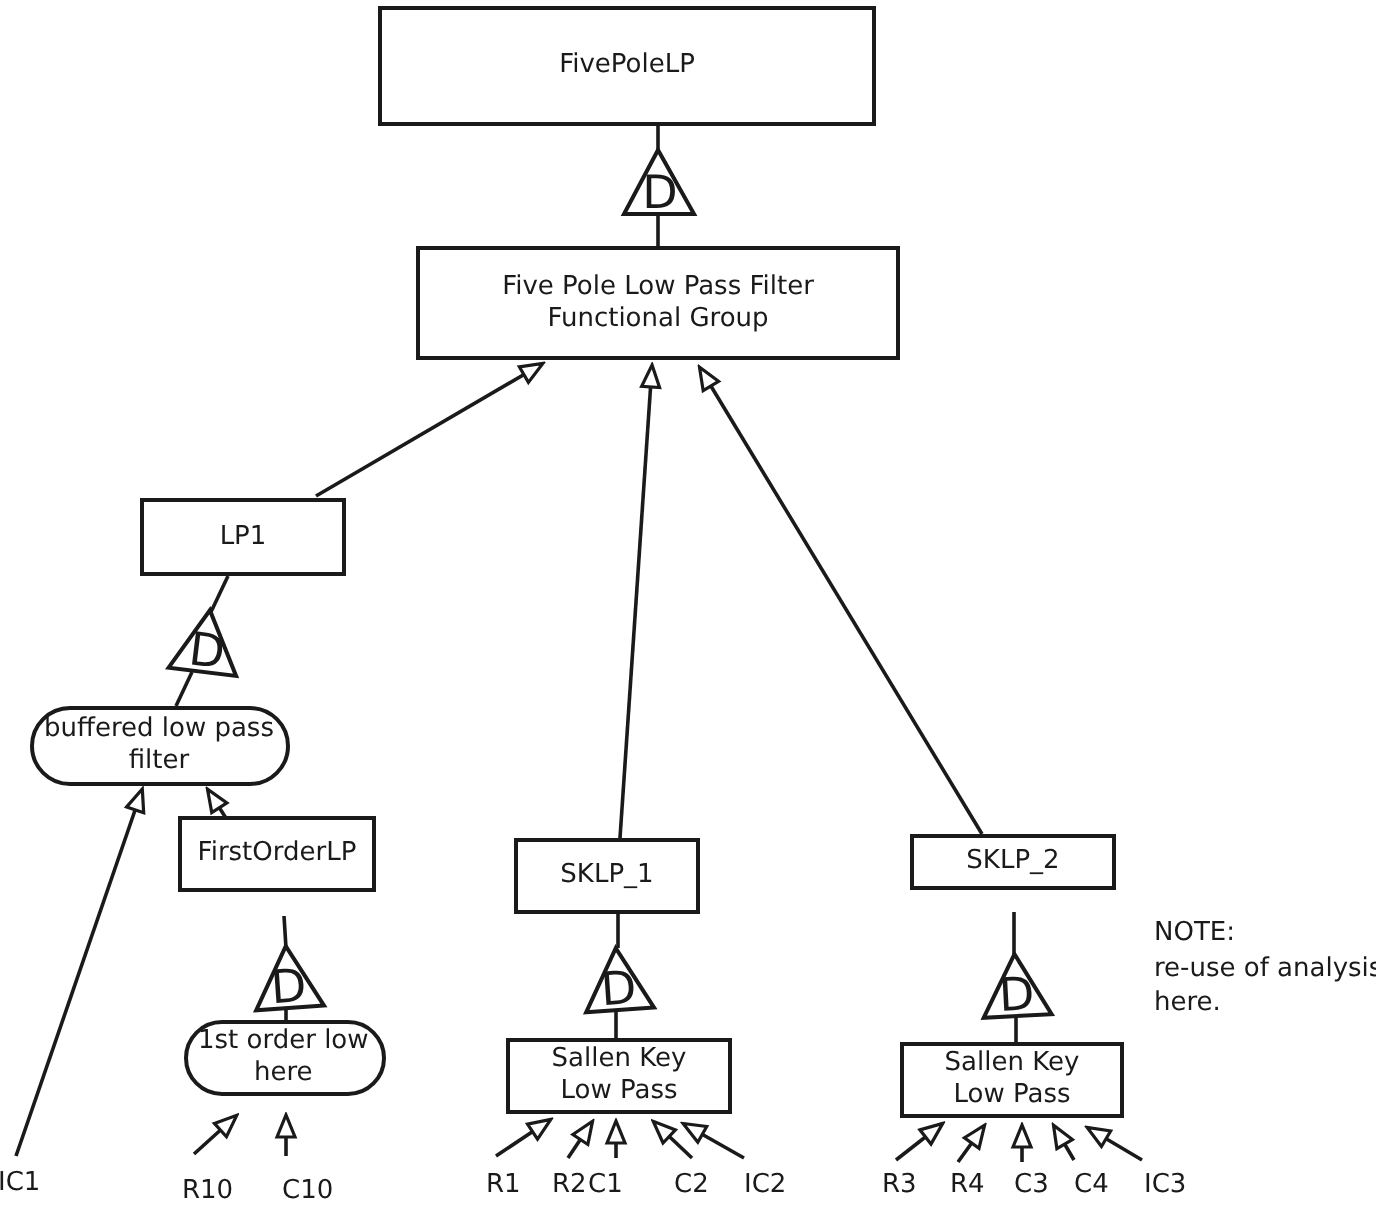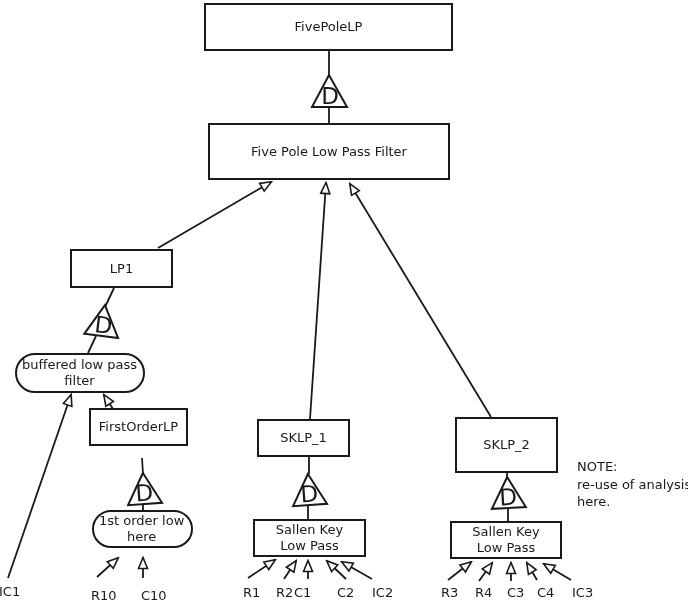--- a/index.html
+++ b/index.html
@@ -87,27 +87,28 @@
     <g transform="rotate(-4 309 490)">
       <polygon points="309,474 292,505 326,505"></polygon>
       <text x="309" y="502">D</text>
     </g>
     <g transform="rotate(-3 508 492)">
       <polygon points="508,477 491,508 525,508"></polygon>
       <text x="508" y="505">D</text>
     </g>
   </svg>
 
-  <div class="node" style="left:204px;top:3px;width:249px;height:48px">
+  <div class="node" style="left:189px;top:3px;width:249px;height:60px">
     <span>FivePoleLP</span>
   </div>
 
   <div class="node" style="left:208px;top:123px;width:242px;height:57px">
     <div class="block">
       <div>Five Pole Low Pass Filter</div>
+      <div>Functional Group</div>
     </div>
   </div>
 
   <div class="node" style="left:70px;top:249px;width:103px;height:39px">
     <span>LP1</span>
   </div>
 
   <div class="node pad-left" style="left:15px;top:353px;width:130px;height:40px">
     <div class="block">
       <div>buffered low pass</div>
@@ -130,21 +131,21 @@
     <span>SKLP_1</span>
   </div>
 
   <div class="node" style="left:253px;top:519px;width:113px;height:38px">
     <div class="block">
       <div>Sallen Key</div>
       <div>Low Pass</div>
     </div>
   </div>
 
-  <div class="node" style="left:455px;top:417px;width:103px;height:56px">
+  <div class="node" style="left:455px;top:417px;width:103px;height:28px">
     <span>SKLP_2</span>
   </div>
 
   <div class="node" style="left:450px;top:521px;width:112px;height:38px">
     <div class="block">
       <div>Sallen Key</div>
       <div>Low Pass</div>
     </div>
   </div>
 

